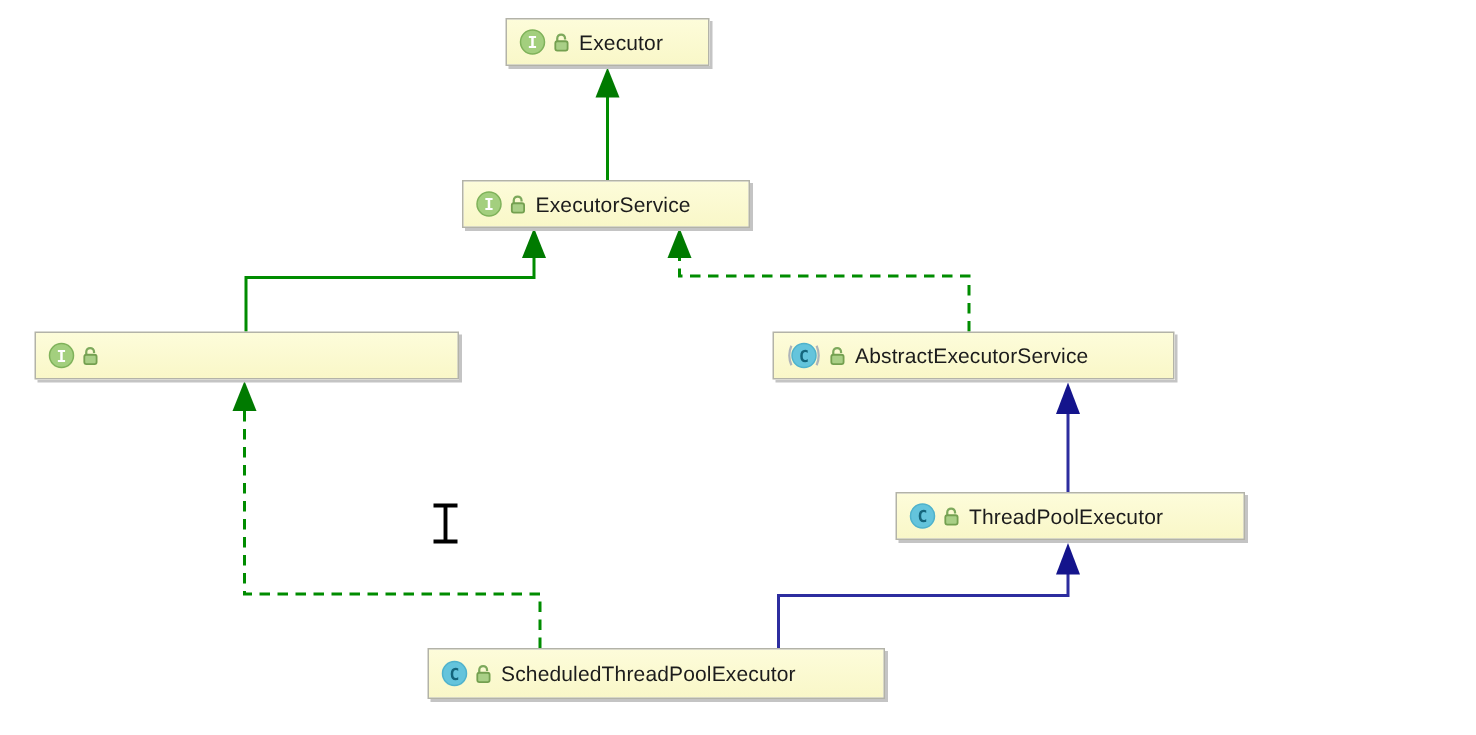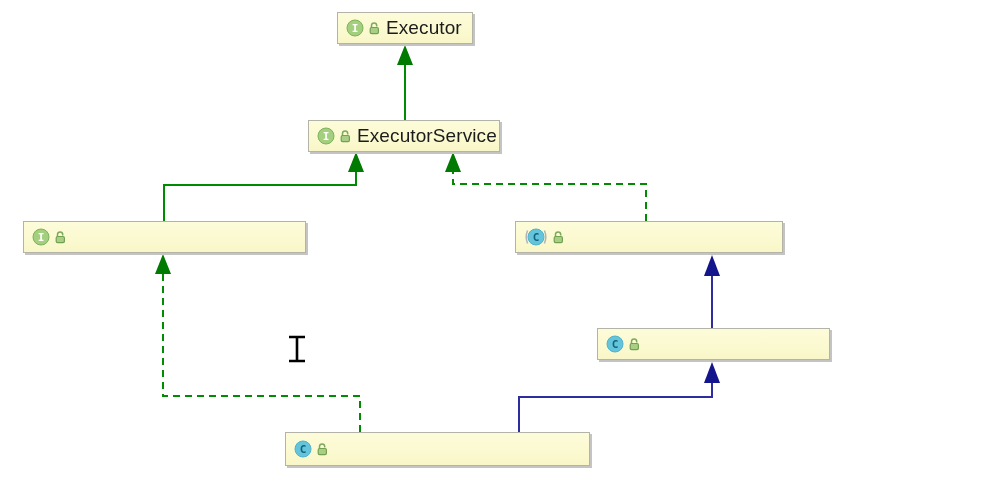--- a/index.html
+++ b/index.html
@@ -15,21 +15,21 @@
   .arrowhead.green{fill:var(--edge-green-dark,#007a00);stroke:none;}
   .arrowhead.blue{fill:var(--edge-blue-dark,#14148c);stroke:none;}
   .node{
     position:absolute;display:flex;align-items:center;gap:5px;
     padding-left:8px;box-sizing:border-box;
     background:linear-gradient(var(--node-fill-top,#fdfcda),var(--node-fill-bottom,#f9f7c8));
     border:1px solid var(--node-border,#b3b3a8);
     box-shadow:2px 2px 0 var(--node-shadow,#c4c4c4);
     cursor:default;
   }
-  .node .label{font-size:19px;color:#1c1c1c;white-space:nowrap;letter-spacing:.1px;}
+  .node .label{font-size:14px;color:#1c1c1c;white-space:nowrap;letter-spacing:.1px;}
   .type-icon{flex:0 0 auto;}
   .lock-icon{flex:0 0 auto;margin-left:-1px;}
   .icon-letter{font-family:"DejaVu Sans Mono",monospace;font-weight:bold;font-size:11px;}
   
   .n-executor{left:337px;top:12px;width:136px;height:32px;}
   .n-executor-service{left:308px;top:120px;width:192px;height:32px;}
   .n-scheduled-executor-service{left:23px;top:221px;width:283px;height:32px;}
   .n-abstract-executor-service{left:515px;top:221px;width:268px;height:32px;}
   .n-thread-pool-executor{left:597px;top:328px;width:233px;height:32px;}
   .n-scheduled-thread-pool-executor{left:285px;top:432px;width:305px;height:34px;}
@@ -112,41 +112,44 @@
     <svg class="type-icon" width="24" height="18" viewBox="0 0 24 18">
       <path d="M3.6 2.5 Q0.8 9 3.6 15.5" fill="none" stroke="#aeb4ba" stroke-width="1.5"></path>
       <path d="M20.4 2.5 Q23.2 9 20.4 15.5" fill="none" stroke="#aeb4ba" stroke-width="1.5"></path>
       <circle cx="12" cy="9" r="8" fill="#64c4dc" stroke="#4fb2cc" stroke-width="1"></circle>
       <text class="icon-letter" x="12" y="13" text-anchor="middle" fill="#14657c">C</text>
     </svg>
     <svg class="lock-icon" width="13" height="14" viewBox="0 0 13 14">
       <path d="M3.5 6.5 V4.6 a2.6 2.6 0 0 1 5.2 0 V5.4" fill="none" stroke="#7da95c" stroke-width="1.5"></path>
       <rect x="2.2" y="6.5" width="8.2" height="6.2" rx="1.4" fill="#a9cf86" stroke="#74a050" stroke-width="1.2"></rect>
     </svg>
+    <span class="label">AbstractExecutorService</span>
   </div>
 
   <div class="node n-thread-pool-executor">
     <svg class="type-icon" width="18" height="18" viewBox="0 0 18 18">
       <circle cx="9" cy="9" r="8" fill="#64c4dc" stroke="#4fb2cc" stroke-width="1"></circle>
       <text class="icon-letter" x="9" y="13" text-anchor="middle" fill="#14657c">C</text>
     </svg>
     <svg class="lock-icon" width="13" height="14" viewBox="0 0 13 14">
       <path d="M3.5 6.5 V4.6 a2.6 2.6 0 0 1 5.2 0 V5.4" fill="none" stroke="#7da95c" stroke-width="1.5"></path>
       <rect x="2.2" y="6.5" width="8.2" height="6.2" rx="1.4" fill="#a9cf86" stroke="#74a050" stroke-width="1.2"></rect>
     </svg>
+    <span class="label">ThreadPoolExecutor</span>
   </div>
 
   <div class="node n-scheduled-thread-pool-executor">
     <svg class="type-icon" width="18" height="18" viewBox="0 0 18 18">
       <circle cx="9" cy="9" r="8" fill="#64c4dc" stroke="#4fb2cc" stroke-width="1"></circle>
       <text class="icon-letter" x="9" y="13" text-anchor="middle" fill="#14657c">C</text>
     </svg>
     <svg class="lock-icon" width="13" height="14" viewBox="0 0 13 14">
       <path d="M3.5 6.5 V4.6 a2.6 2.6 0 0 1 5.2 0 V5.4" fill="none" stroke="#7da95c" stroke-width="1.5"></path>
       <rect x="2.2" y="6.5" width="8.2" height="6.2" rx="1.4" fill="#a9cf86" stroke="#74a050" stroke-width="1.2"></rect>
     </svg>
+    <span class="label">ScheduledThreadPoolExecutor</span>
   </div>
 
   <svg class="ibeam" width="22" height="32" viewBox="0 0 22 32">
     <path d="M3 4 H19 M11 4 V28 M3 28 H19" fill="none" stroke="#000000" stroke-width="2.6"></path>
   </svg>
 
 </div>
 
 </body></html>

